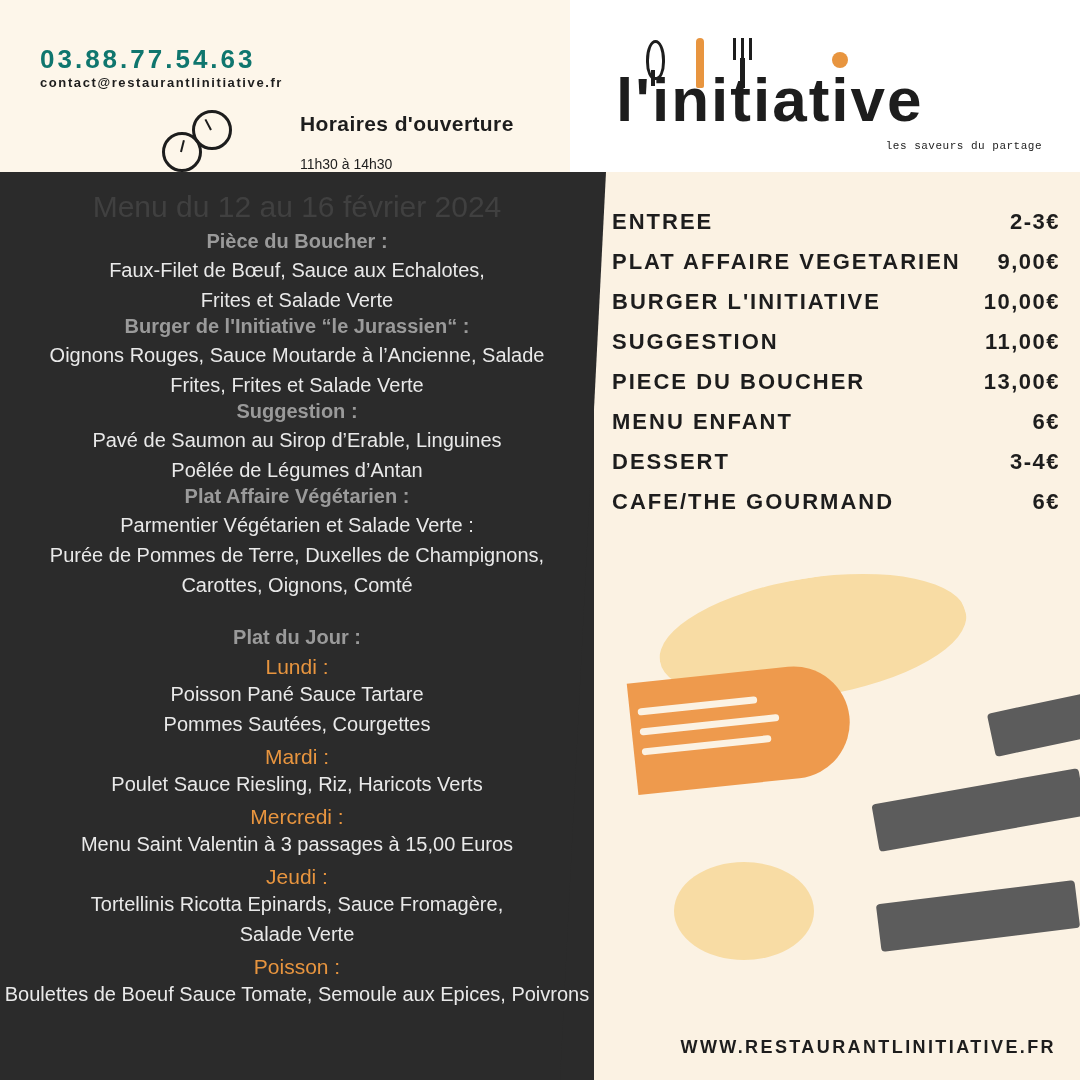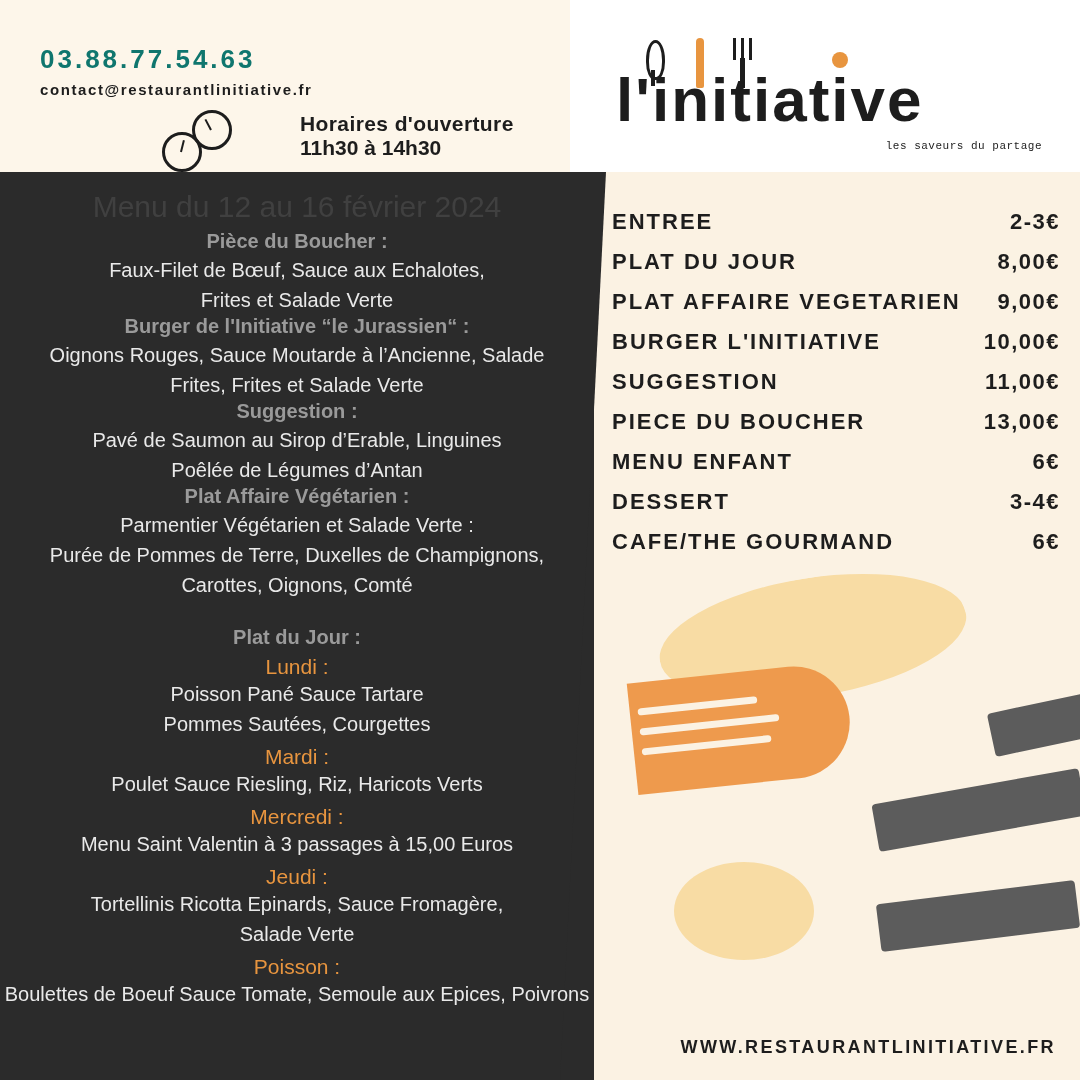--- a/index.html
+++ b/index.html
@@ -67,41 +67,40 @@
     width: 520px;
     color: #1d1d1d;
   }
   .phone {
     font-size: 26px;
     font-weight: bold;
     letter-spacing: 3px;
     color: #0f766e;
   }
   .email {
-    font-size: 15px;
+    font-size: 13px;
     font-weight: bold;
     letter-spacing: 1.6px;
-    margin-top: 6px;
     color: #1d1d1d;
   }
   .hours-wrap {
     position: absolute;
     left: 260px;
     top: 68px;
     text-align: left;
   }
   .hours-title {
     font-size: 21px;
     font-weight: bold;
     letter-spacing: 0.4px;
   }
   .hours-time {
-    font-size: 21px;
-    font-weight: bold;
-    margin-top: 0;
+    font-size: 14px;
+    font-weight: normal;
+    margin-top: 20px;
   }
   .clocks {
     position: absolute;
     left: 120px;
     top: 66px;
     width: 110px;
     height: 62px;
   }
   .clock {
     position: absolute;
@@ -412,24 +411,20 @@
     <div class="day-title">Poisson :</div>
     <div class="sec-line">Boulettes de Boeuf Sauce Tomate, Semoule aux Epices, Poivrons</div>
   </div>
 
   <div class="prices">
     <div class="price-row">
       <span class="price-name">ENTREE</span>
       <span class="price-val">2-3€</span>
     </div>
     <div class="price-row">
-      <span class="price-name">PLAT DU JOUR</span>
-      <span class="price-val">8,00€</span>
-    </div>
-    <div class="price-row">
       <span class="price-name">PLAT AFFAIRE VEGETARIEN</span>
       <span class="price-val">9,00€</span>
     </div>
     <div class="price-row">
       <span class="price-name">BURGER L'INITIATIVE</span>
       <span class="price-val">10,00€</span>
     </div>
     <div class="price-row">
       <span class="price-name">SUGGESTION</span>
       <span class="price-val">11,00€</span>

